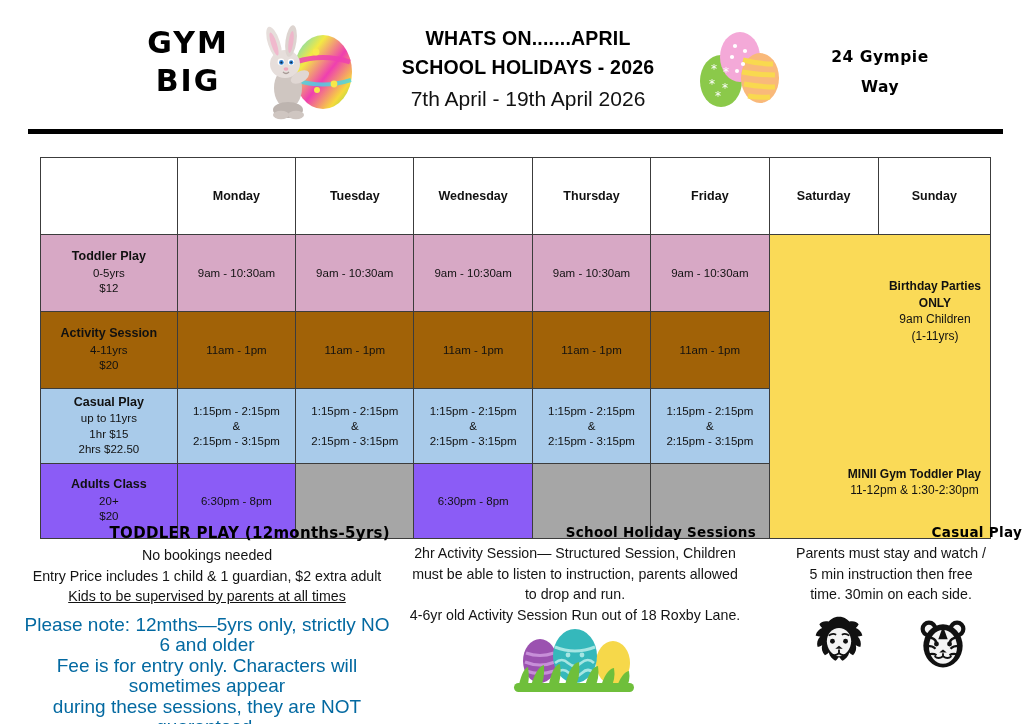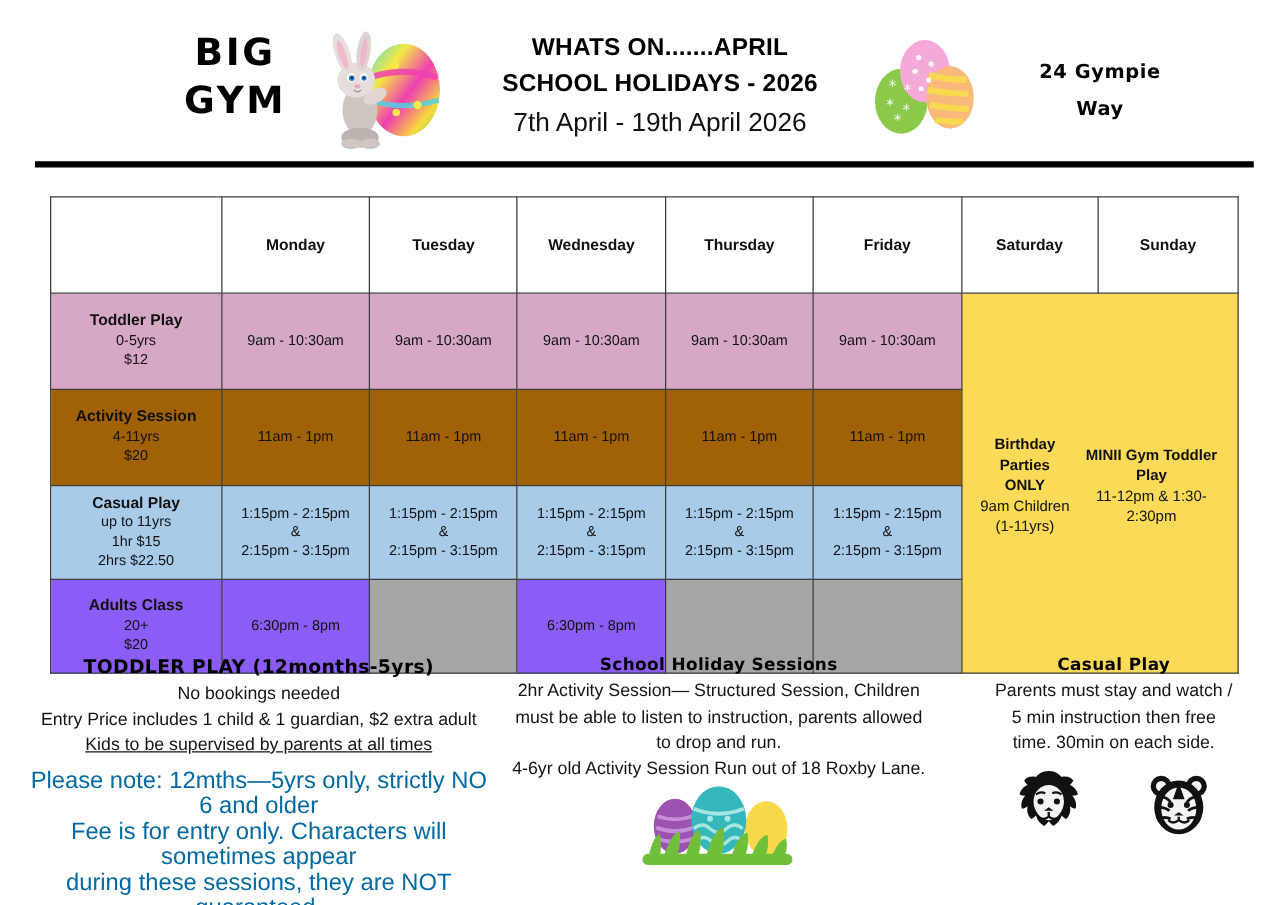--- a/index.html
+++ b/index.html
@@ -162,23 +162,23 @@
   .bg-yellow { background: #fada57; }
   .bg-white  { background: #ffffff; }
 
   td.weekend {
     vertical-align: middle;
     padding: 0;
   }
   .weekend-inner {
     height: 100%;
     display: flex;
-    flex-direction: row;
+    flex-direction: column;
     justify-content: space-around;
-    align-items: center;
+    align-items: flex-end;
     padding: 18px 6px 14px;
     box-sizing: border-box;
   }
   .wk-block { text-align: center; font-size: 12px; line-height: 16.5px; color: #111; }
   .wk-block .wk-strong { font-weight: 700; display: block; }
   .wk-block .wk-line { display: block; }
   .wk-gap { height: 28px; }
 
   
   .footer {
@@ -193,20 +193,21 @@
   .fcol.mid    { left: 394px; width: 362px; }
   .fcol.right  { left: 760px; width: 262px; }
 
   .fhead {
     font-family: "DejaVu Sans", sans-serif;
     font-weight: 700;
     font-size: 15px;
     letter-spacing: 0.3px;
     color: #000;
     margin-bottom: 3px;
+    text-align: right;
   }
   .fhead.sm { font-size: 13.5px; }
   .fbody {
     font-size: 14.2px;
     line-height: 20.5px;
     color: #141414;
   }
   .fbody .u { text-decoration: underline; }
   .fnote {
     margin-top: 8px;
@@ -227,22 +228,22 @@
     gap: 46px;
   }
   .beasts svg { display: block; }
 </style>
 </head>
 <body>
 
 <div class="header">
 
   <div class="brand">
+    <div>GYM</div>
     <div>BIG</div>
-    <div>GYM</div>
   </div>
 
   <div class="bunny">
     <svg viewBox="0 0 116 100" width="116" height="100" aria-hidden="true">
       <defs>
         <linearGradient id="eggg" x1="0" y1="0" x2="1" y2="1">
           <stop offset="0%" stop-color="#45d6e8"></stop>
           <stop offset="28%" stop-color="#f3e944"></stop>
           <stop offset="55%" stop-color="#ef3fb0"></stop>
           <stop offset="80%" stop-color="#f7d93c"></stop>

